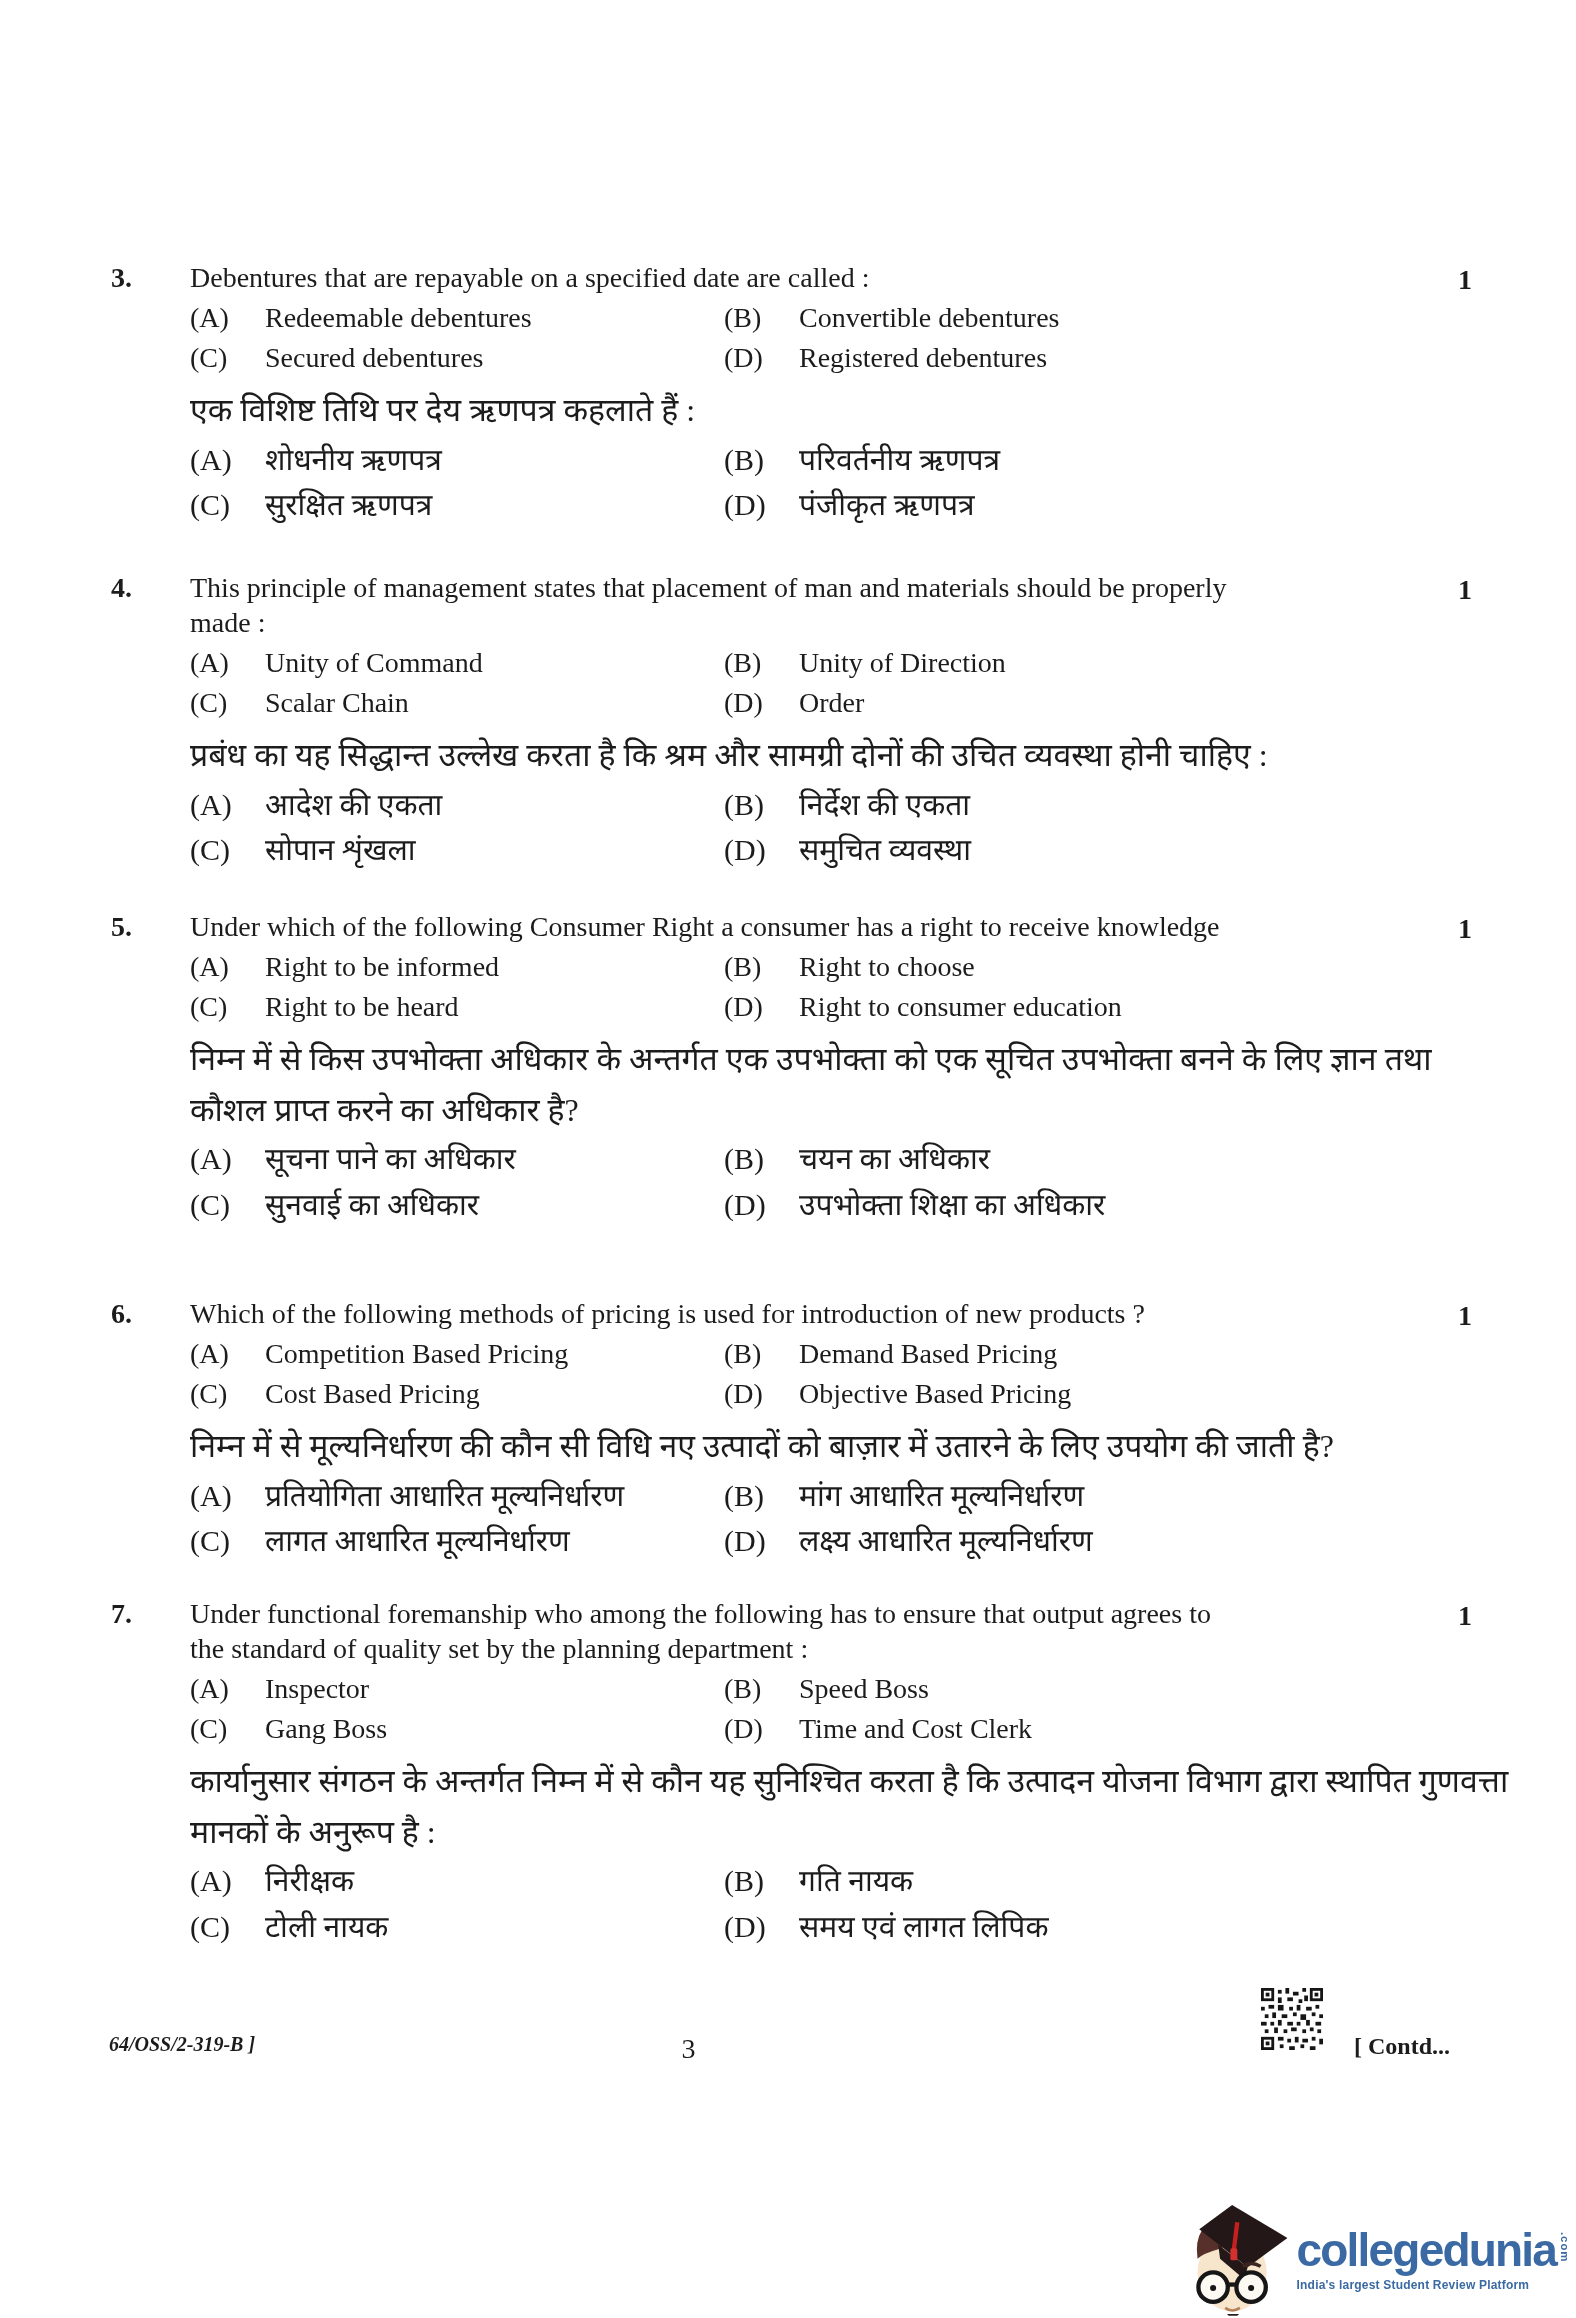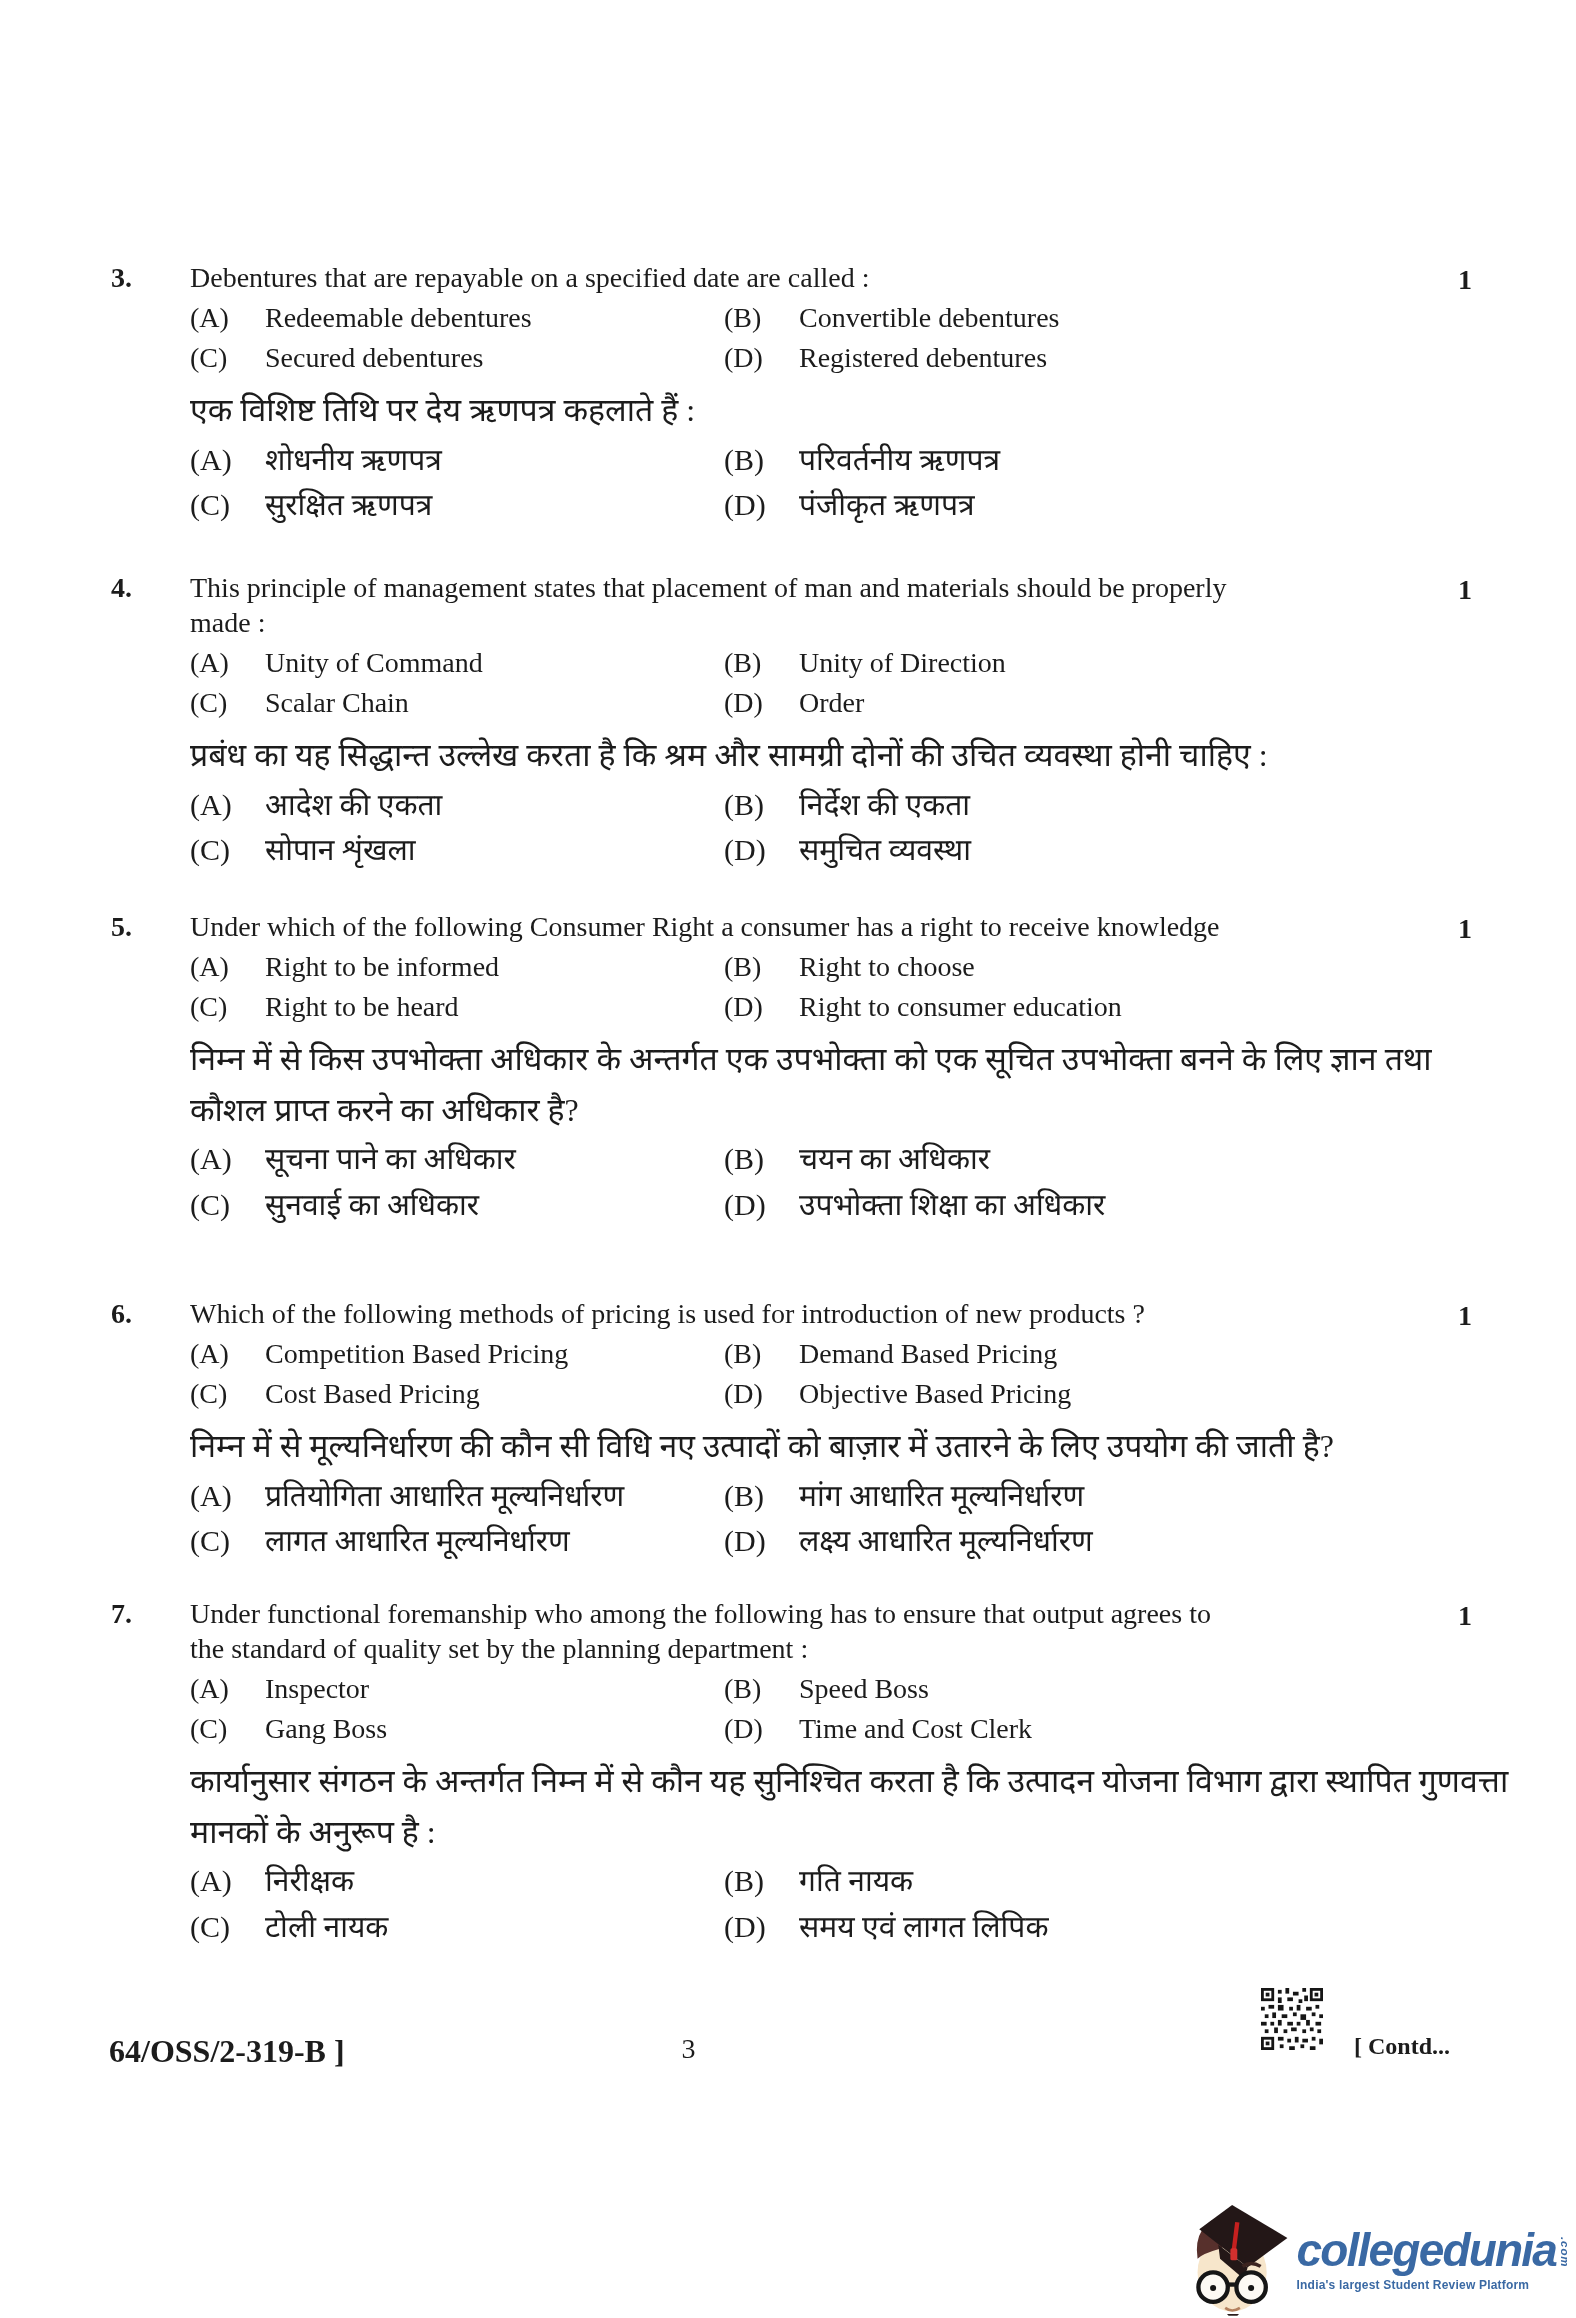--- a/index.html
+++ b/index.html
@@ -14,27 +14,27 @@
   .qbody{margin:0 115px 0 190px;}
   .l-en{font-size:28px;line-height:35px;white-space:nowrap;}
   .l-hi{font-size:32px;line-height:42px;margin-top:8.8px;white-space:nowrap;}
   .optrow-en{display:flex;margin-top:5.3px;height:40px;font-size:28px;line-height:35px;}
   .optrow-en + .optrow-en{margin-top:0;}
   .optrow-hi{display:flex;margin-top:10.6px;height:35px;font-size:30px;line-height:35px;}
   .col-a{width:534px;display:flex;}
   .col-b{flex:1;display:flex;}
   .opt{white-space:nowrap;}
   .olabel{width:75px;flex:none;}
-  .footer-code{position:absolute;left:109px;top:2033px;font-weight:bold;font-size:32px;}
+  .footer-code{position:absolute;left:109px;top:2033px;font-weight:bold;font-size:20px;font-style:italic;}
   .footer-page{position:absolute;left:671px;top:2033px;font-size:28px;width:35px;text-align:center;}
   .footer-qr{position:absolute;left:1261px;top:1988px;width:62px;height:62px;}
   .footer-contd{position:absolute;left:1354px;top:2033px;font-weight:bold;font-size:24px;}
   .logo{position:absolute;right:5.3px;bottom:1.8px;height:115px;display:flex;align-items:center;gap:7px;}
   .brand-wrap{display:flex;flex-direction:column;font-family:"Liberation Sans","DejaVu Sans",sans-serif;}
-  .brand-row{display:flex;align-items:center;font-style:italic;}
+  .brand-row{display:flex;align-items:flex-start;}
   .brand-text{font-weight:bold;font-size:46px;line-height:46px;letter-spacing:-1.8px;color:#3a69a4;}
   .brand-dotcom{writing-mode:vertical-rl;font-size:11.5px;font-weight:bold;color:#3a69a4;margin-left:2.6px;margin-top:5.3px;letter-spacing:0.9px;}
   .brand-tagline{font-size:12px;font-weight:bold;color:#3a69a4;margin-top:5.3px;letter-spacing:0.2px;}
 </style>
 </head>
 <body>
 
 <div class="page">
 
   <section class="question" id="q3">

